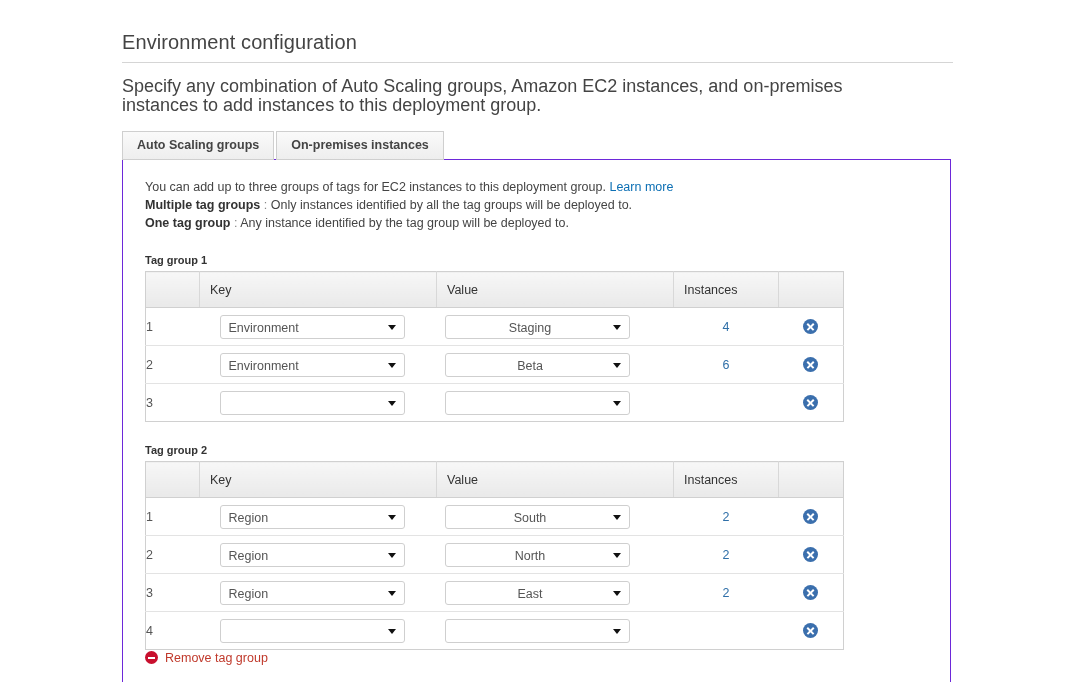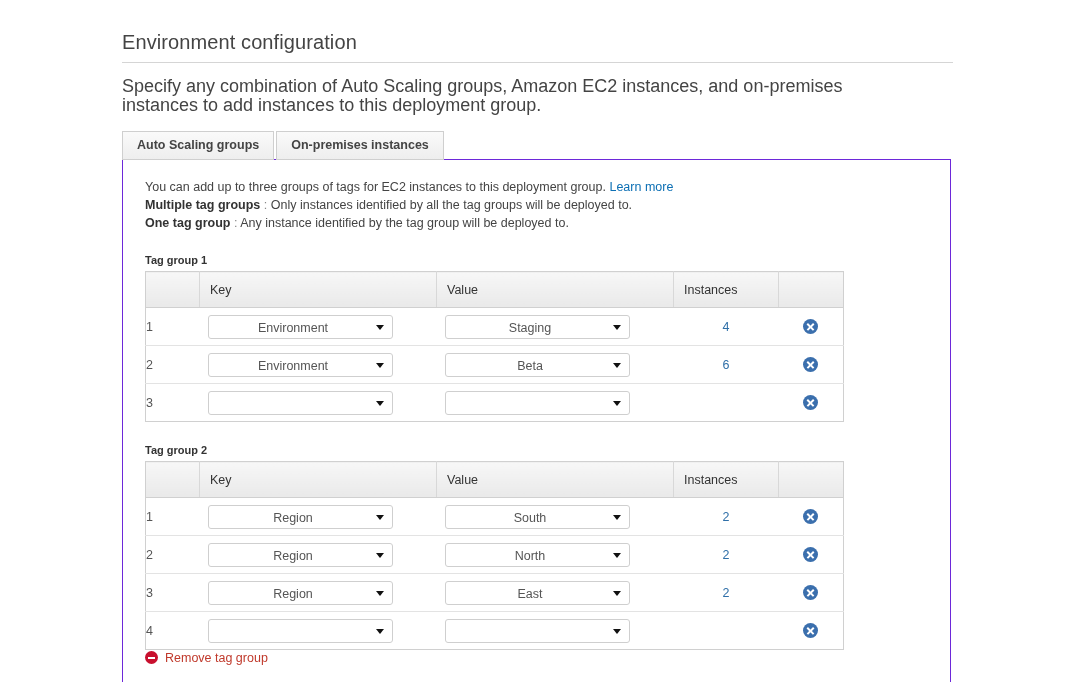--- a/index.html
+++ b/index.html
@@ -180,21 +180,21 @@
     line-height: 24px;
     font-size: 12.5px;
     color: #555555;
     padding: 0 22px 0 8px;
     position: relative;
     box-sizing: border-box;
     cursor: pointer;
     white-space: nowrap;
     overflow: hidden;
   }
-  .sel.key   { width: 185px; margin-left: 8px; text-align: center; }
+  .sel.key   { width: 185px; margin-left: 20px; }
   .sel.value { width: 185px; margin-left: 8px; text-align: center; }
   .sel .caret {
     position: absolute;
     right: 8px;
     top: 50%;
     margin-top: -2px;
     width: 0; height: 0;
     border-left: 4.5px solid transparent;
     border-right: 4.5px solid transparent;
     border-top: 5px solid #111111;

